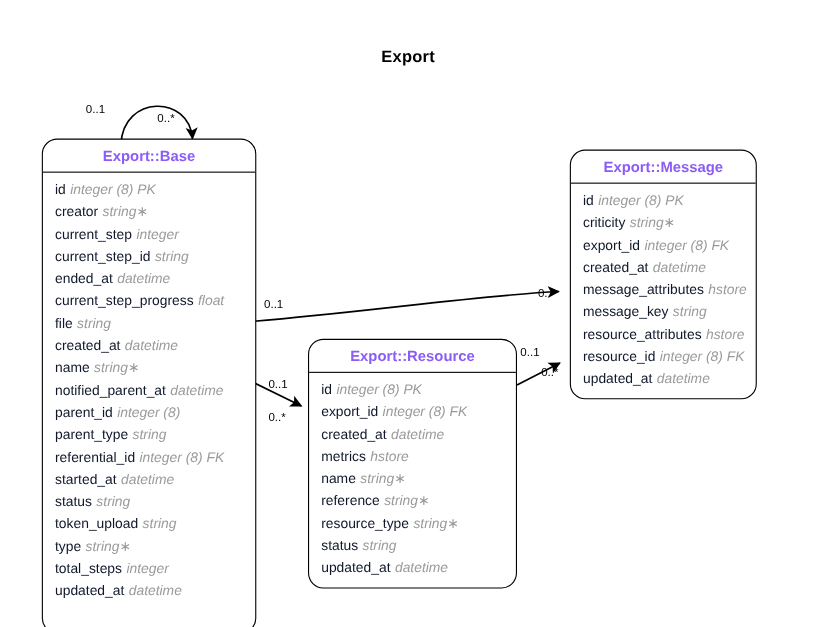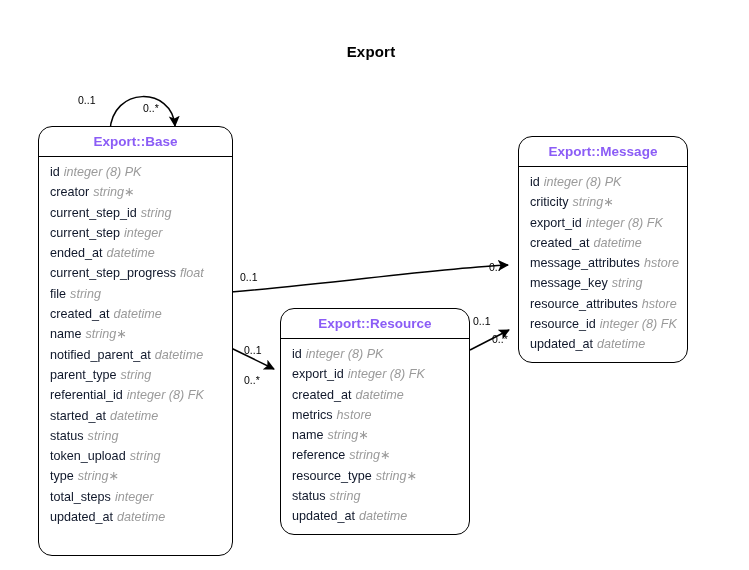--- a/index.html
+++ b/index.html
@@ -115,28 +115,29 @@
 <div class="card-label" style="left:244px; top:374px;">0..*</div>
 
 <div class="card-label" style="left:473px; top:315px;">0..1</div>
 <div class="card-label" style="left:492px; top:333px;">0..*</div>
 
 <div class="entity" style="left:38px; top:126px; width:195px;">
   <div class="entity-header">Export::Base</div>
   <div class="entity-fields">
       <div class="field"><span class="fname">id</span><span class="ftype">integer (8) PK</span></div>
       <div class="field"><span class="fname">creator</span><span class="ftype">string</span><span class="fstar">∗</span></div>
+      <div class="field"><span class="fname">current_step</span><span class="ftype">integer</span></div>
       <div class="field"><span class="fname">current_step_id</span><span class="ftype">string</span></div>
-      <div class="field"><span class="fname">current_step</span><span class="ftype">integer</span></div>
       <div class="field"><span class="fname">ended_at</span><span class="ftype">datetime</span></div>
       <div class="field"><span class="fname">current_step_progress</span><span class="ftype">float</span></div>
       <div class="field"><span class="fname">file</span><span class="ftype">string</span></div>
       <div class="field"><span class="fname">created_at</span><span class="ftype">datetime</span></div>
       <div class="field"><span class="fname">name</span><span class="ftype">string</span><span class="fstar">∗</span></div>
       <div class="field"><span class="fname">notified_parent_at</span><span class="ftype">datetime</span></div>
+      <div class="field"><span class="fname">parent_id</span><span class="ftype">integer (8)</span></div>
       <div class="field"><span class="fname">parent_type</span><span class="ftype">string</span></div>
       <div class="field"><span class="fname">referential_id</span><span class="ftype">integer (8) FK</span></div>
       <div class="field"><span class="fname">started_at</span><span class="ftype">datetime</span></div>
       <div class="field"><span class="fname">status</span><span class="ftype">string</span></div>
       <div class="field"><span class="fname">token_upload</span><span class="ftype">string</span></div>
       <div class="field"><span class="fname">type</span><span class="ftype">string</span><span class="fstar">∗</span></div>
       <div class="field"><span class="fname">total_steps</span><span class="ftype">integer</span></div>
       <div class="field"><span class="fname">updated_at</span><span class="ftype">datetime</span></div>
       <div class="field"></div>
     </div>

